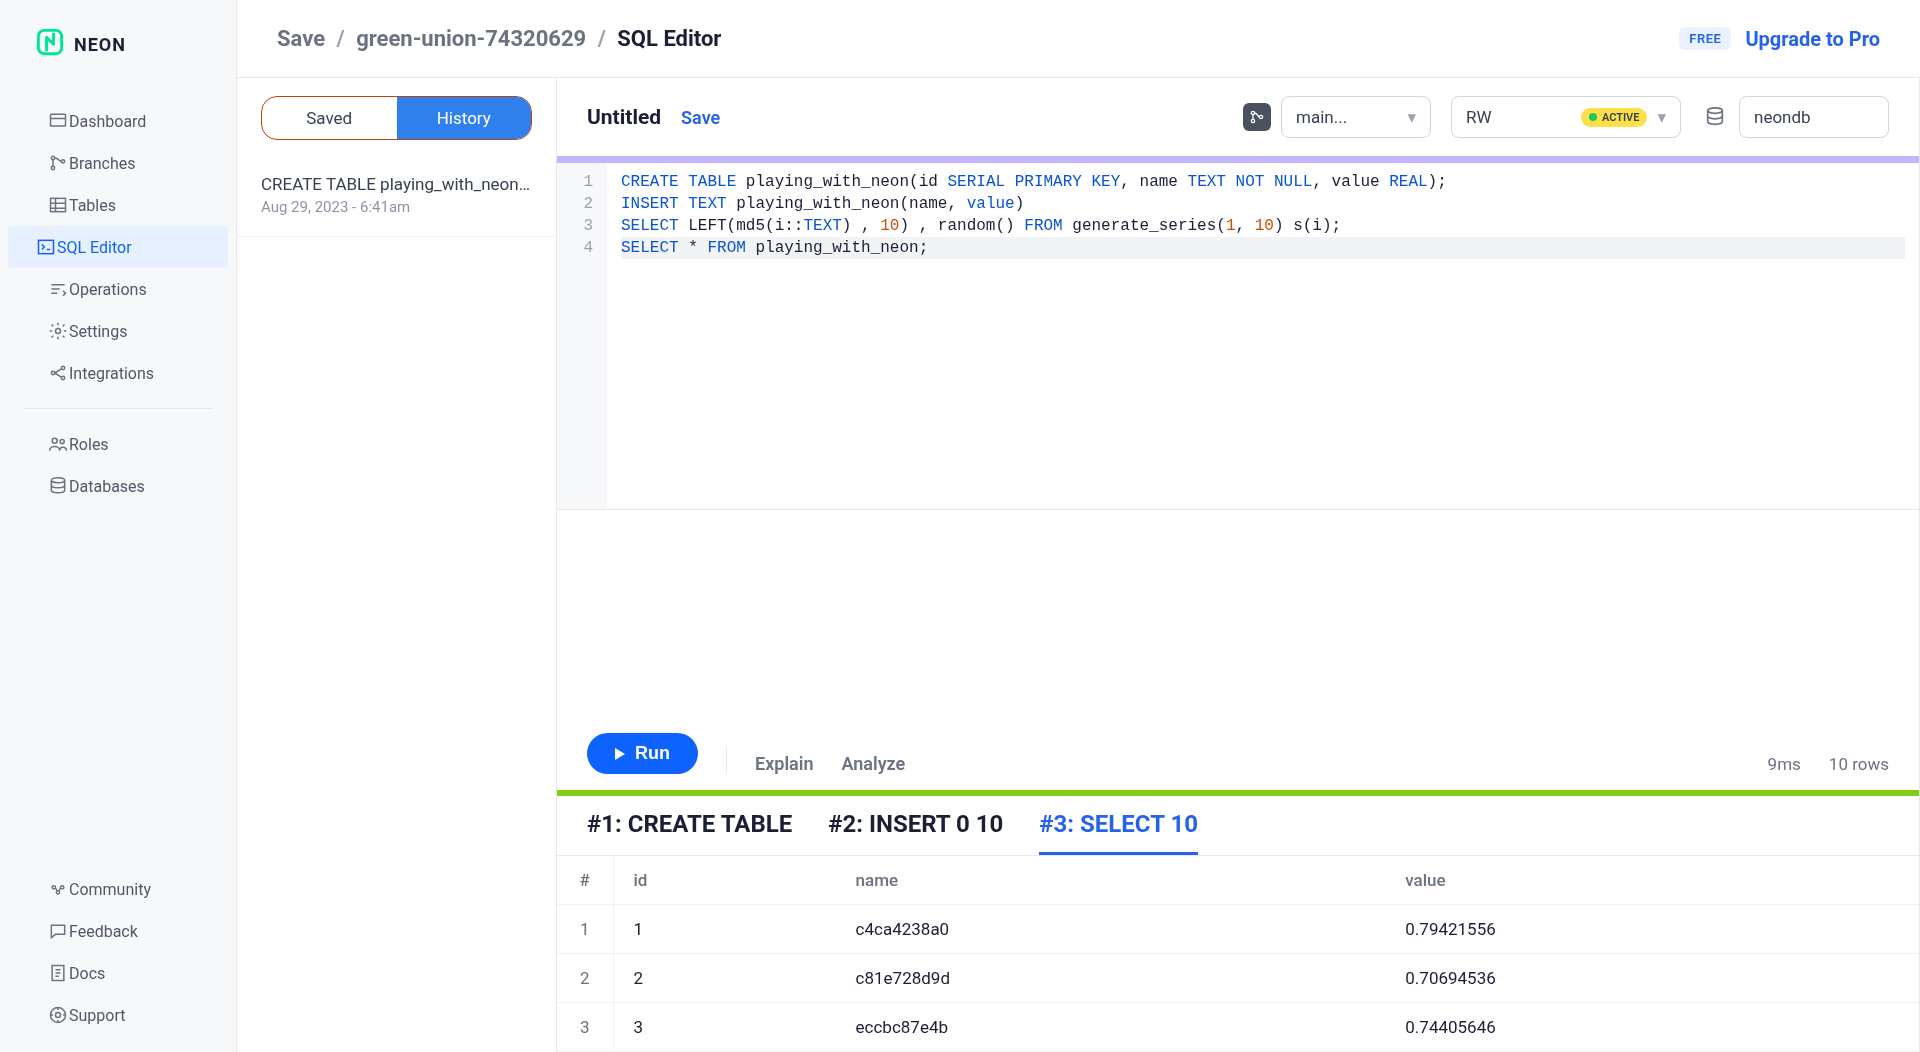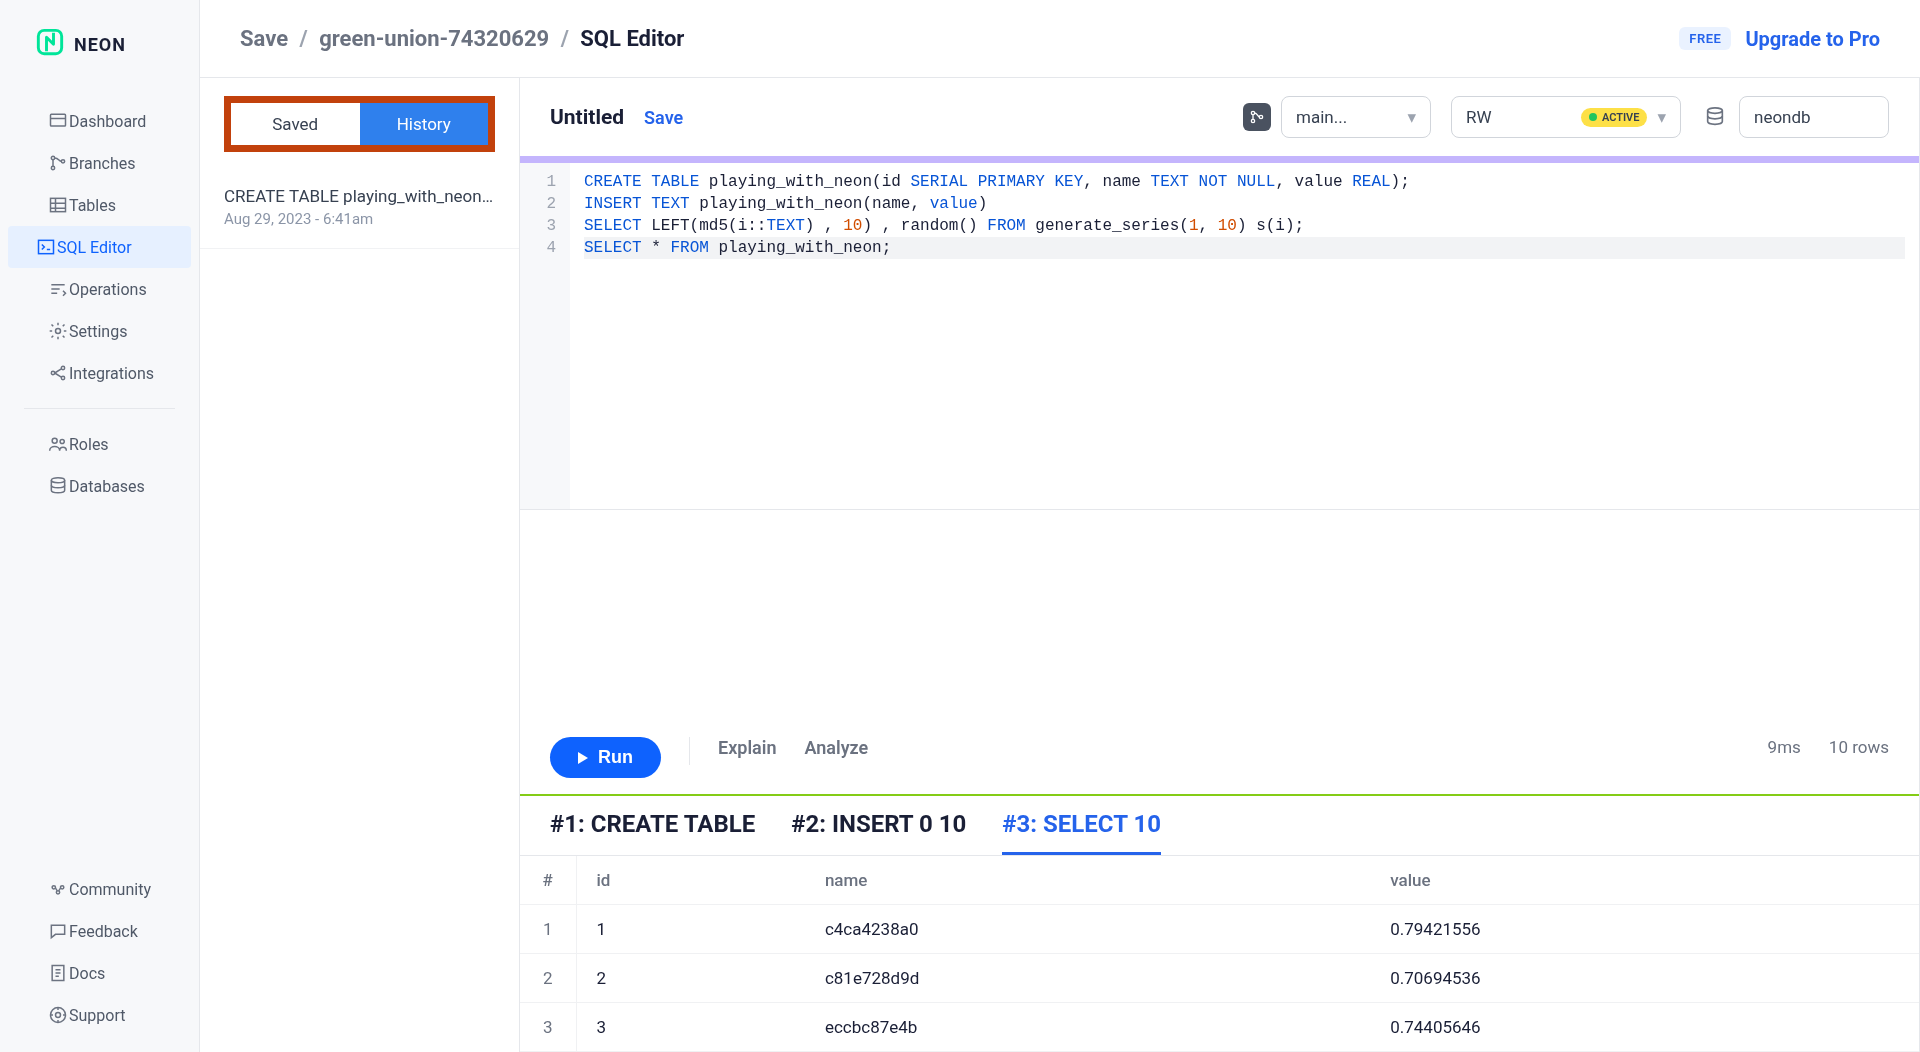--- a/index.html
+++ b/index.html
@@ -6,21 +6,21 @@
 body {
   font-family: -apple-system, BlinkMacSystemFont, "Segoe UI", Roboto, Helvetica, Arial, sans-serif;
   background: #fff;
   color: #1a1f36;
   width: 1920px;
   height: 1052px;
   overflow: hidden;
   display: flex;
 }
 .sidebar {
-  width: 200px;
+  width: 237px;
   background: #f7f8fa;
   border-right: 1px solid #e5e7eb;
   display: flex;
   flex-direction: column;
   padding: 28px 0 16px 0;
 }
 .logo {
   display: flex;
   align-items: center;
   gap: 10px;
@@ -61,21 +61,21 @@
 }
 .breadcrumbs { font-size: 22px; font-weight: 700; color:#6b7280; }
 .breadcrumbs .crumb { color:#6b7280; }
 .breadcrumbs .crumb.current { color:#1a1f36; }
 .breadcrumbs .sep { color:#9ca3af; padding:0 6px; }
 .upgrade { display:flex; align-items:center; gap:14px; }
 .free-badge { background:#eaf2ff; color:#2563eb; font-size:13px; font-weight:600; padding:4px 10px; border-radius:6px; letter-spacing:0.5px; }
 .upgrade-link { color:#2563eb; font-weight:700; font-size:20px; }
 .body { flex:1; display:flex; min-height:0; }
 .historypanel { width:320px; border-right:1px solid #e5e7eb; display:flex; flex-direction:column; }
-.tabswitch { display:flex; margin:18px 24px; border:7px solid #c2410c; border-radius:0; overflow:hidden; }
+.tabswitch { display:flex; margin:18px 24px; border:1px solid #c2410c; border-radius:16px; overflow:hidden; }
 .tabswitch .tab { flex:1; text-align:center; padding:11px 0; font-size:17px; color:#374151; cursor:pointer; }
 .tabswitch .tab.active { background:#2f80ed; color:#fff; }
 .hist-item { padding:16px 24px 20px 24px; border-bottom:1px solid #f1f2f4; cursor:pointer; }
 .hist-item .title { font-size:17px; color:#374151; white-space:nowrap; overflow:hidden; text-overflow:ellipsis; }
 .hist-item .time { font-size:15px; color:#8b95a7; margin-top:4px; }
 .editorarea { flex:1; display:flex; flex-direction:column; border-right:1px solid #e5e7eb; min-width:0; }
 .editorbar { display:flex; align-items:center; gap:20px; padding:18px 30px; border-bottom:7px solid #c4b5fd; }
 .editorbar .docname { font-size:21px; font-weight:700; }
 .editorbar .save-link { color:#2563eb; font-size:18px; font-weight:600; cursor:pointer; }
 .editorbar .spacer { flex:1; }
@@ -88,21 +88,21 @@
 .status-badge { background:#fde047; color:#374151; font-size:11px; font-weight:600; padding:3px 8px; border-radius:10px; display:flex; align-items:center; gap:5px; }
 .status-dot { width:8px; height:8px; border-radius:50%; background:#22c55e; }
 .code-editor { display:flex; flex:0 0 auto; border-bottom:1px solid #e5e7eb; font-family:"SFMono-Regular",Consolas,"Liberation Mono",Menlo,monospace; font-size:16px; line-height:1.4; }
 .gutter { background:#f7f8fa; color:#9ca3af; padding:8px 14px; text-align:right; user-select:none; width:50px; }
 .gutter div { height:22px; }
 .code { padding:8px 14px; flex:1; }
 .code .line { white-space:pre; height:22px; }
 .code .line.hl { background:#f2f3f5; }
 .kw { color:#0754d6; }
 .num { color:#d14d00; }
-.runbar { display:flex; align-items:flex-start; padding:16px 30px; gap:28px; border-bottom:2px solid #84cc16; }
+.runbar { display:flex; align-items:flex-end; padding:16px 30px; gap:28px; border-bottom:6px solid #84cc16; }
 .run-btn { background:#0e62fe; color:#fff; display:flex; align-items:center; gap:10px; font-size:18px; font-weight:700; padding:10px 28px; border-radius:22px; border:none; cursor:pointer; }
 .run-btn .play { width:0; height:0; border-left:10px solid #fff; border-top:6px solid transparent; border-bottom:6px solid transparent; }
 .runbar .vdivider { width:1px; height:28px; background:#e5e7eb; }
 .runbar .link { font-size:18px; color:#6b7280; font-weight:600; cursor:pointer; }
 .runbar .spacer { flex:1; }
 .runbar .meta { color:#6b7280; font-size:17px; }
 .result-tabs { display:flex; gap:36px; padding:14px 30px 0 30px; border-bottom:1px solid #e5e7eb; }
 .result-tabs .rtab { font-size:24px; font-weight:700; color:#1a1f36; padding-bottom:14px; cursor:pointer; border-bottom:3px solid transparent; }
 .result-tabs .rtab.active { color:#2563eb; border-bottom-color:#2563eb; }
 .result-table { width:100%; border-collapse:collapse; font-size:17px; }

